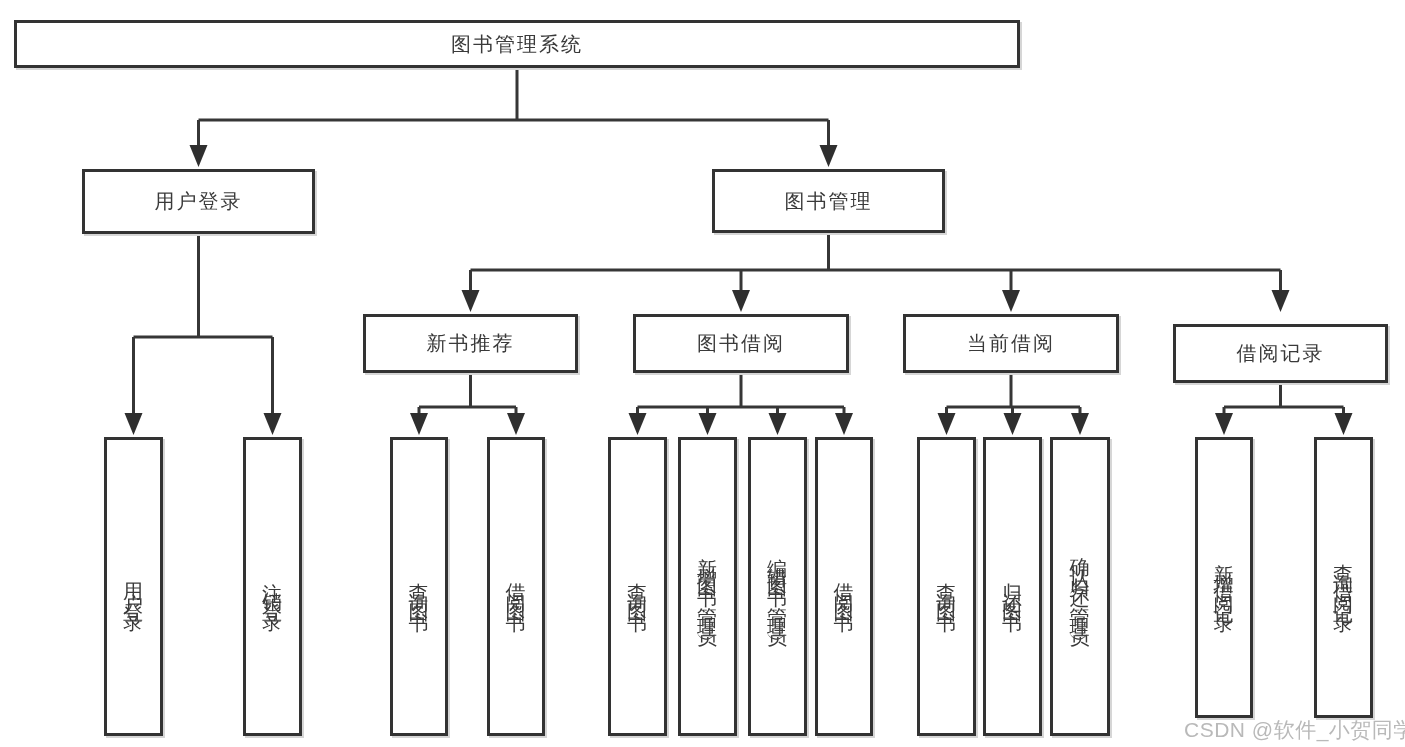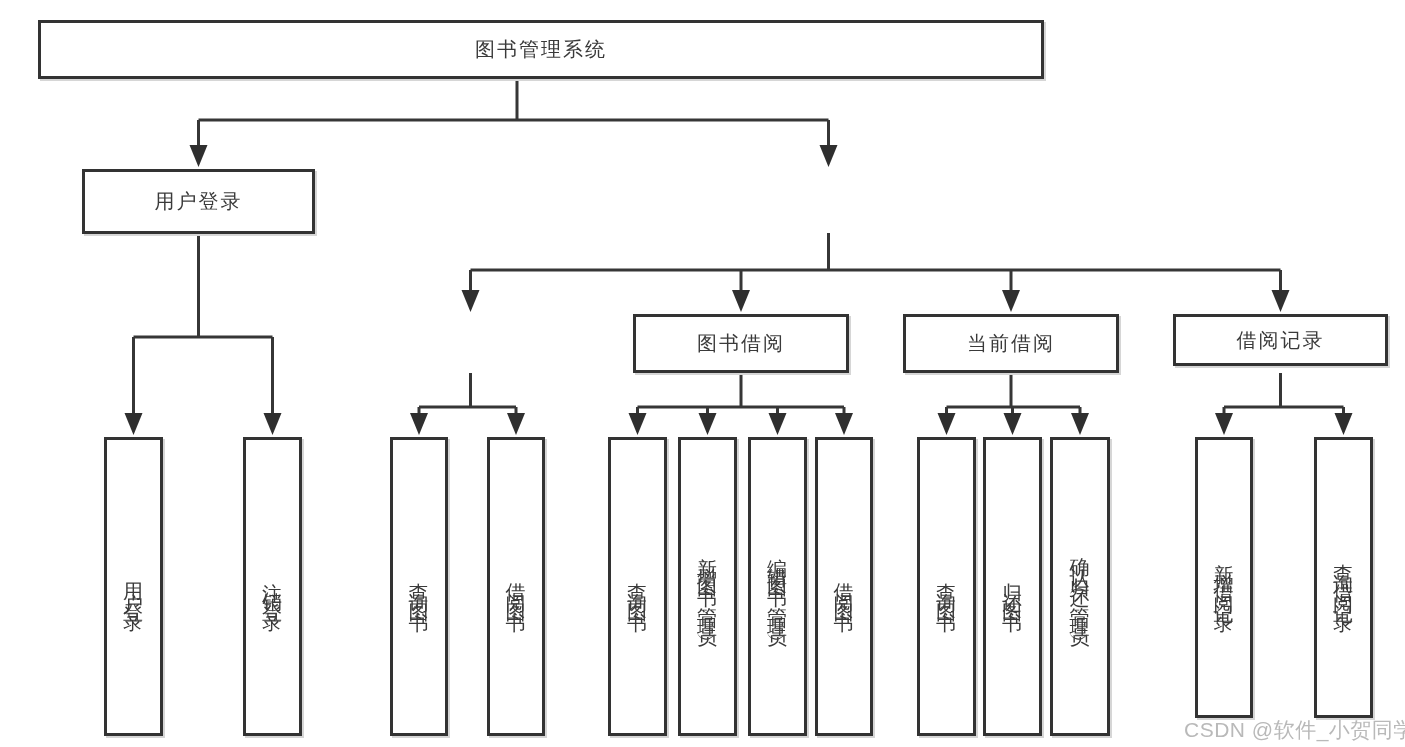--- a/index.html
+++ b/index.html
@@ -113,27 +113,29 @@
       <polygon points="1071,413 1089,413 1080,435"></polygon>
     </g>
 
     <g>
       <path d="M1280.5 373 V407 M1224 407 H1343.5 M1224 407 V426 M1343.5 407 V426"></path>
       <polygon points="1215,413 1233,413 1224,435"></polygon>
       <polygon points="1334.5,413 1352.5,413 1343.5,435"></polygon>
     </g>
   </svg>
 
-  <div class="node hbox" style="left:14px; top:20px; width:1006px; height:59px;margin-left:24px;">图书管理系统</div>
+  <div class="node hbox" style="left:14px; top:20px; width:1006px; height:48px;">图书管理系统</div>
 
   <div class="node hbox" style="left:82px; top:169px; width:233px; height:65px;">用户登录</div>
+  <div class="node hbox" style="left:712px; top:169px; width:233px; height:64px;">图书管理</div>
 
+  <div class="node hbox" style="left:363px; top:314px; width:215px; height:59px;">新书推荐</div>
   <div class="node hbox" style="left:633px; top:314px; width:216px; height:59px;text-align:right;">图书借阅</div>
   <div class="node hbox" style="left:903px; top:314px; width:216px; height:59px;text-align:right;">当前借阅</div>
-  <div class="node hbox" style="left:1173px; top:314px; width:215px; height:52px;">借阅记录</div>
+  <div class="node hbox" style="left:1173px; top:324px; width:215px; height:59px;">借阅记录</div>
 
   <div class="node vbox" style="left:104px; top:437px; width:59px; height:299px;">用户登录</div>
   <div class="node vbox" style="left:243px; top:437px; width:59px; height:299px;">注销登录</div>
 
   <div class="node vbox" style="left:390px; top:437px; width:58px; height:299px;">查询图书</div>
   <div class="node vbox" style="left:487px; top:437px; width:58px; height:299px;">借阅图书</div>
 
   <div class="node vbox" style="left:608px; top:437px; width:59px; height:299px;">查询图书</div>
   <div class="node vbox" style="left:678px; top:437px; width:59px; height:299px;">新增图书（管理员）</div>
   <div class="node vbox" style="left:748px; top:437px; width:59px; height:299px;">编辑图书（管理员）</div>

